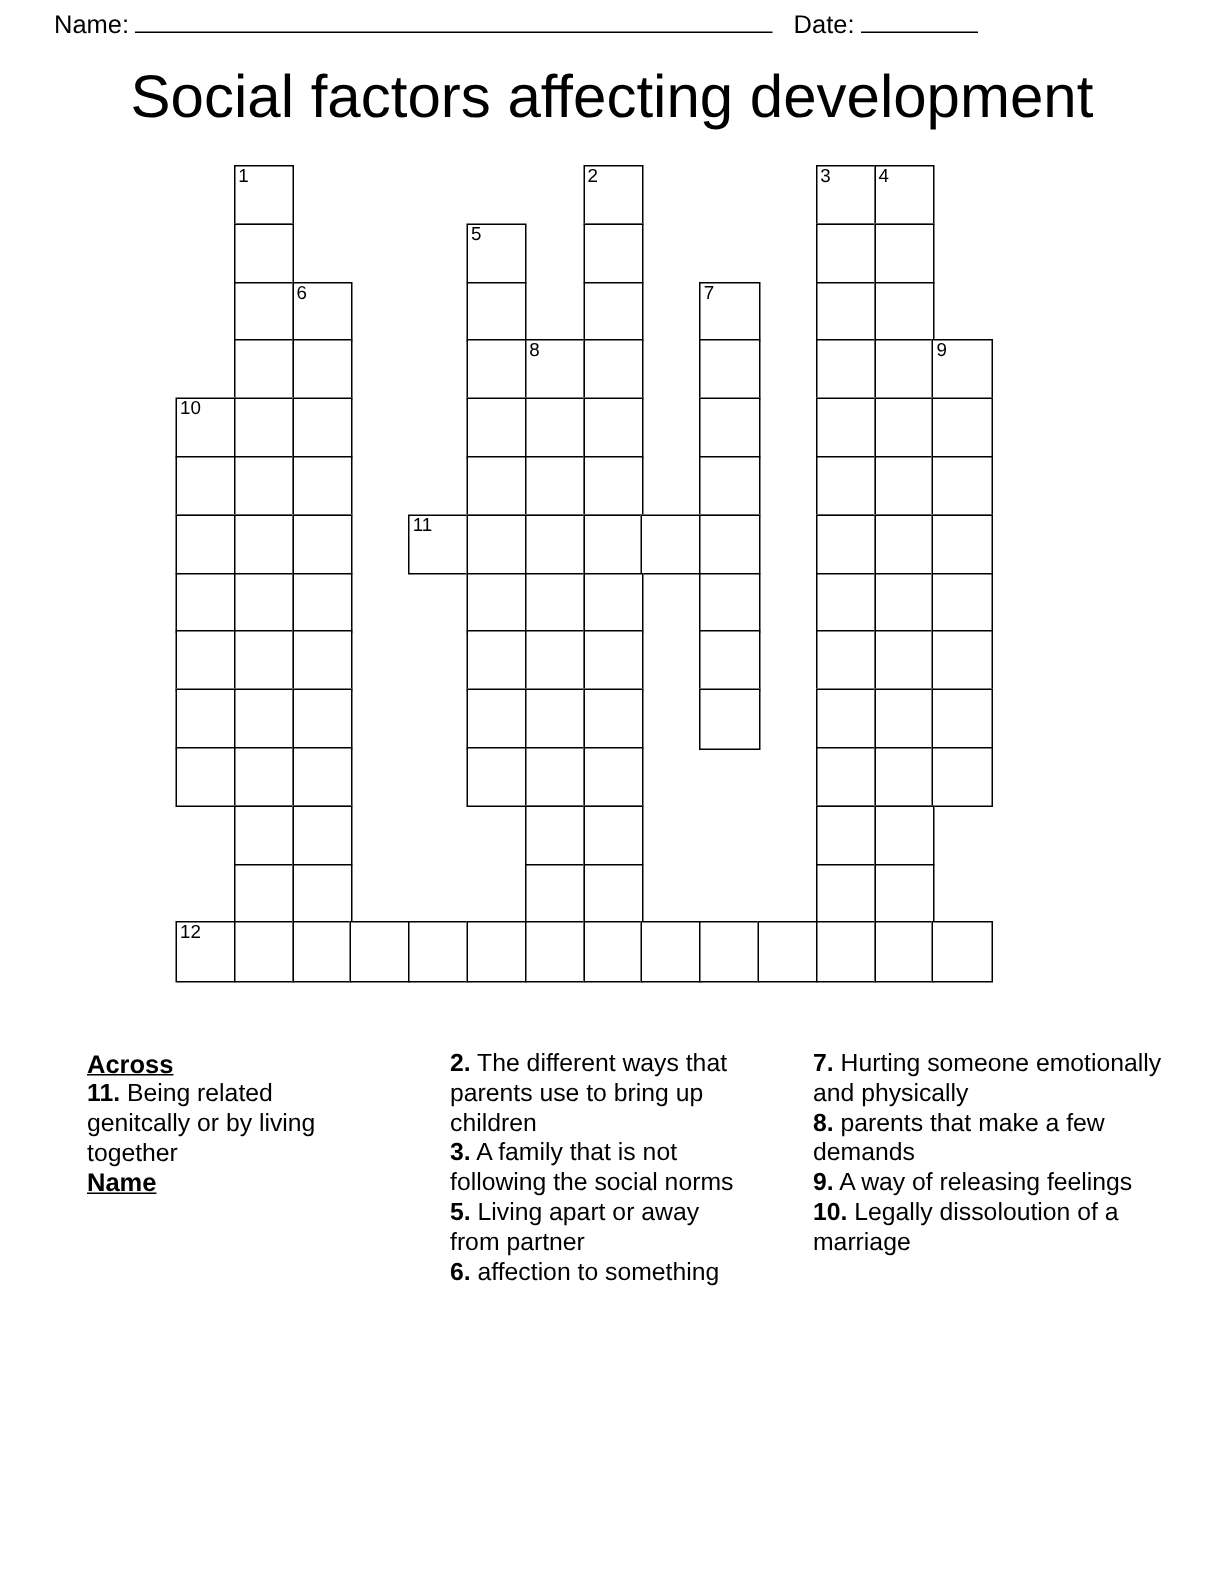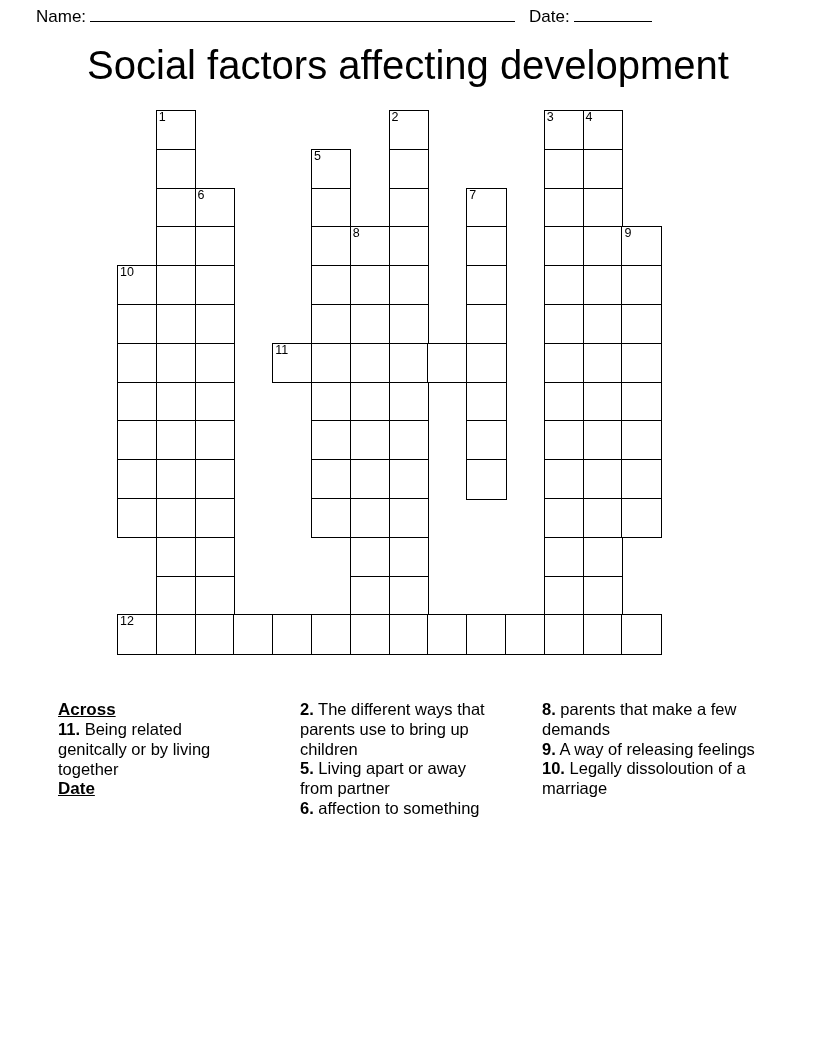--- a/index.html
+++ b/index.html
@@ -279,40 +279,48 @@
   </div>
 
 <div id="clues">
 
   <div class="clue-col c1">
     <div class="clue-heading">Across</div>
     <p class="clue-item">
       <span class="clue-num">11.</span>
       <span>Being related genitcally or by living together</span>
     </p>
-    <div class="clue-heading">Date</div>
+    <div class="clue-heading">Name</div>
   </div>
 
   <div class="clue-col c2">
     <p class="clue-item">
       <span class="clue-num">2.</span>
       <span>The different ways that parents use to bring up children</span>
     </p>
     <p class="clue-item">
+      <span class="clue-num">3.</span>
+      <span>A family that is not following the social norms</span>
+    </p>
+    <p class="clue-item">
       <span class="clue-num">5.</span>
       <span>Living apart or away from partner</span>
     </p>
     <p class="clue-item">
       <span class="clue-num">6.</span>
       <span>affection to something</span>
     </p>
   </div>
 
   <div class="clue-col c3">
     <p class="clue-item">
+      <span class="clue-num">7.</span>
+      <span>Hurting someone emotionally and physically</span>
+    </p>
+    <p class="clue-item">
       <span class="clue-num">8.</span>
       <span>parents that make a few demands</span>
     </p>
     <p class="clue-item">
       <span class="clue-num">9.</span>
       <span>A way of releasing feelings</span>
     </p>
     <p class="clue-item">
       <span class="clue-num">10.</span>
       <span>Legally dissoloution of a marriage</span>

